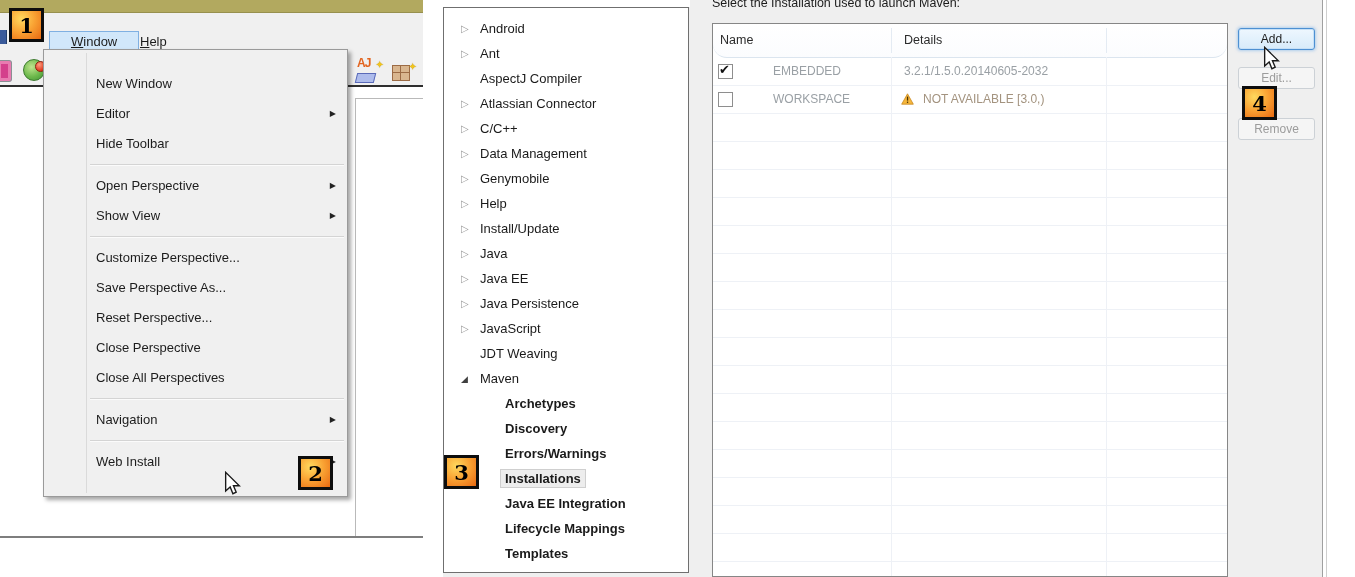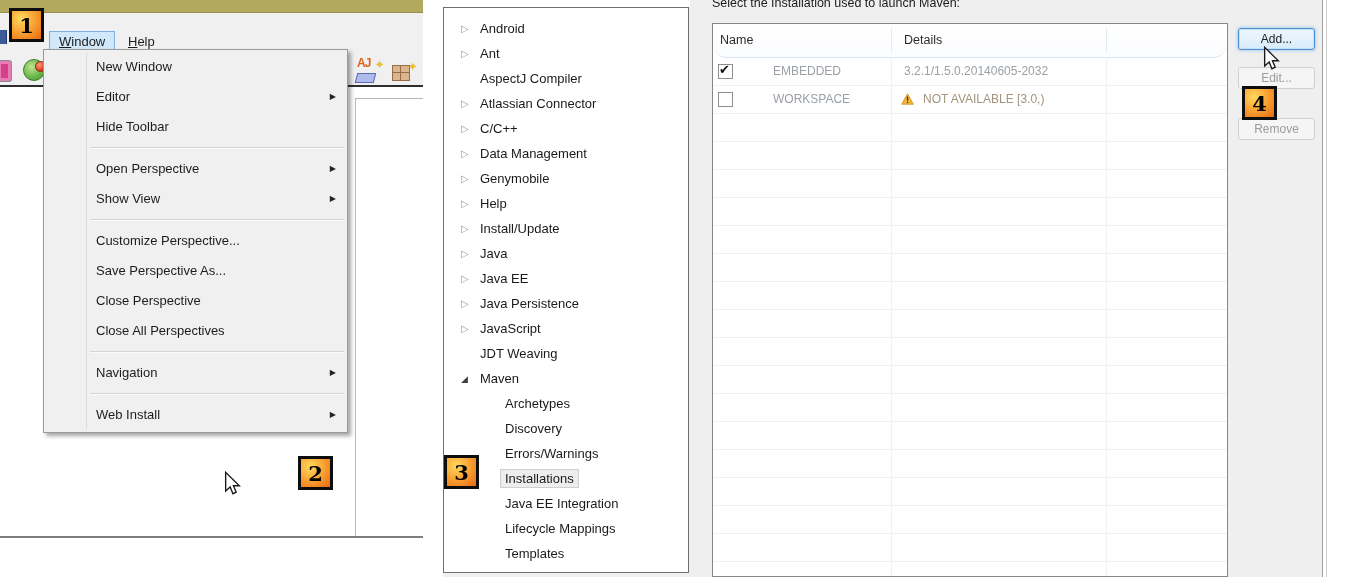--- a/index.html
+++ b/index.html
@@ -8,21 +8,21 @@
     background:#ffffff; font-family:"Liberation Sans", sans-serif; font-size:12px;
     color:#1c1c1c; cursor:default;
   }
   .glyph { font-family:"DejaVu Sans", sans-serif; }
 
   
   #left-shot { position:absolute; left:0; top:0; width:423px; height:540px; }
   .titlebar { position:absolute; left:0; top:0; width:423px; height:12px; background:#b2a95f; border-bottom:1px solid #97904e; }
   .chrome { position:absolute; left:0; top:13px; width:423px; height:72px; background:#f0f0f0; }
   .toolbar-underline { position:absolute; left:0; top:85px; width:423px; height:2px; background:#2e2e2e; }
-  .mb-item { position:absolute; top:31px; height:23px; line-height:22px; padding:0 9px; font-size:13px; }
+  .mb-item { position:absolute; top:31px; height:23px; line-height:22px; padding:0 21px; font-size:13px; }
   .mb-item.active { background:#d1e7fa; border:1px solid #7fb0e2; line-height:20px; }
   .mb-item u { text-decoration:underline; }
   .win-icon-frag { position:absolute; left:0; top:30px; width:6px; height:14px; background:#3a5a9a; border-right:1px solid #24406e; }
 
   .icon-pink { position:absolute; left:0; top:60px; width:11px; height:20px; background:#e87bb0; border:1px solid #8a8f94; border-left:0; border-radius:0 3px 3px 0; }
   .icon-pink::after { content:""; position:absolute; inset:3px 3px 3px 1px; background:#d4408c; }
   .icon-green { position:absolute; left:23px; top:59px; width:20px; height:20px; border-radius:50%;
     background:radial-gradient(circle at 38% 35%, #bfe48e 0%, #6cb84b 55%, #3f9135 100%); border:1px solid #3c7a2e; }
   .icon-green .reddot { position:absolute; right:-2px; top:1px; width:9px; height:9px; border-radius:50%;
     background:radial-gradient(circle at 35% 30%, #ff9d7e, #e03a1f 70%); border:1px solid #8f1d0e; }
@@ -35,37 +35,37 @@
     background-image:linear-gradient(to right, transparent 7px, #9c6b45 7px, #9c6b45 8px, transparent 8px),
                      linear-gradient(to bottom, transparent 6px, #9c6b45 6px, #9c6b45 7px, transparent 7px); }
   .chevron-dn { position:absolute; left:330px; top:75px; font-size:8px; color:#333; }
 
   .panel-vline { position:absolute; left:355px; top:98px; width:1px; height:440px; background:#b9b9b9; }
   .panel-hline { position:absolute; left:355px; top:98px; width:68px; height:1px; background:#b9b9b9; }
   .left-bottomline { position:absolute; left:0; top:536px; width:423px; height:2px; background:#7e7e7e; }
 
   
   #window-menu { position:absolute; left:43px; top:49px; width:305px; background:#f0f0f0;
-    border:1px solid #9a9a9a; box-shadow:3px 3px 4px rgba(0,0,0,0.35); padding:2px 0; box-sizing:border-box; }
+    border:1px solid #9a9a9a; box-shadow:3px 3px 4px rgba(0,0,0,0.35); padding:19px 0; box-sizing:border-box; }
   #window-menu .gutterline { position:absolute; left:42px; top:3px; bottom:3px; width:1px; background:#dadada; }
   .menu-item { position:relative; box-sizing:border-box; height:30px; line-height:30px; padding-left:52px; font-size:13px; color:#1c1c1c; }
   .menu-item.highlighted { background:#d3e9fb; border:1px solid #7db2e7; border-radius:2px; line-height:28px; }
   .menu-item .sub-arrow { position:absolute; right:11px; top:0; font-size:8px; line-height:30px; color:#222; }
   .menu-sep { position:relative; height:12px; }
   .menu-sep::after { content:""; position:absolute; left:46px; right:3px; top:5px; height:1px; background:#d4d4d4; border-bottom:1px solid #fbfbfb; }
 
   
   #right-shot { position:absolute; left:443px; top:0; width:879px; height:577px; background:#efefef; }
   .tree-topwhite { position:absolute; left:0; top:0; width:247px; height:7px; background:#ffffff; }
   #pref-tree { position:absolute; left:0; top:7px; width:246px; height:566px; background:#ffffff;
     border:1px solid #6f6f6f; box-sizing:border-box; overflow:hidden; padding-top:8px; }
   .tree-row { height:25px; display:flex; align-items:center; font-size:13px; color:#1a1a1a; white-space:nowrap; }
   .tree-arrow { width:19px; margin-left:17px; font-size:10px; color:#9b9b9b; text-align:left; }
   .tree-arrow.exp { color:#3f3f3f; font-size:9px; }
-  .tree-row.lvl1 { padding-left:61px; }
+  .tree-row.lvl1 { padding-left:61px;font-weight:bold; }
   .tree-label.sel { background:#ededed; border:1px solid #cfcfcf; padding:1px 4px; margin-left:-5px; }
 
   .page-label { position:absolute; left:269px; top:-4px; color:#1b1b1b; font-size:12.5px; white-space:nowrap; }
 
   #inst-table { position:absolute; left:269px; top:23px; width:516px; height:554px; background:#ffffff;
     border:1px solid #868686; box-sizing:border-box; overflow:hidden; }
   .t-header { position:relative; height:33px; border-bottom:1px solid #dbe5ef; background:linear-gradient(#ffffff,#fbfcfe);border-radius:14px; }
   .th-cell { position:absolute; top:0; height:33px; line-height:33px; color:#2b2b2b; font-size:12.5px; }
   .th-sep { position:absolute; top:4px; height:25px; width:1px; background:#e4ebf3; }
   .col-line { position:absolute; top:33px; bottom:0; width:1px; background:#eef1f6; }
@@ -132,20 +132,21 @@
       <div id="menu-items">
           <div class="menu-item"><span class="mi-label">New Window</span></div>
           <div class="menu-item"><span class="mi-label">Editor</span><span class="sub-arrow glyph">▶</span></div>
           <div class="menu-item"><span class="mi-label">Hide Toolbar</span></div>
           <div class="menu-sep"></div>
           <div class="menu-item"><span class="mi-label">Open Perspective</span><span class="sub-arrow glyph">▶</span></div>
           <div class="menu-item"><span class="mi-label">Show View</span><span class="sub-arrow glyph">▶</span></div>
           <div class="menu-sep"></div>
           <div class="menu-item"><span class="mi-label">Customize Perspective...</span></div>
           <div class="menu-item"><span class="mi-label">Save Perspective As...</span></div>
+          <div class="menu-item"><span class="mi-label">Reset Perspective...</span></div>
           <div class="menu-item"><span class="mi-label">Close Perspective</span></div>
           <div class="menu-item"><span class="mi-label">Close All Perspectives</span></div>
           <div class="menu-sep"></div>
           <div class="menu-item"><span class="mi-label">Navigation</span><span class="sub-arrow glyph">▶</span></div>
           <div class="menu-sep"></div>
           <div class="menu-item"><span class="mi-label">Web Install</span><span class="sub-arrow glyph">▶</span></div>
         </div>
     </div>
   </div>
 

